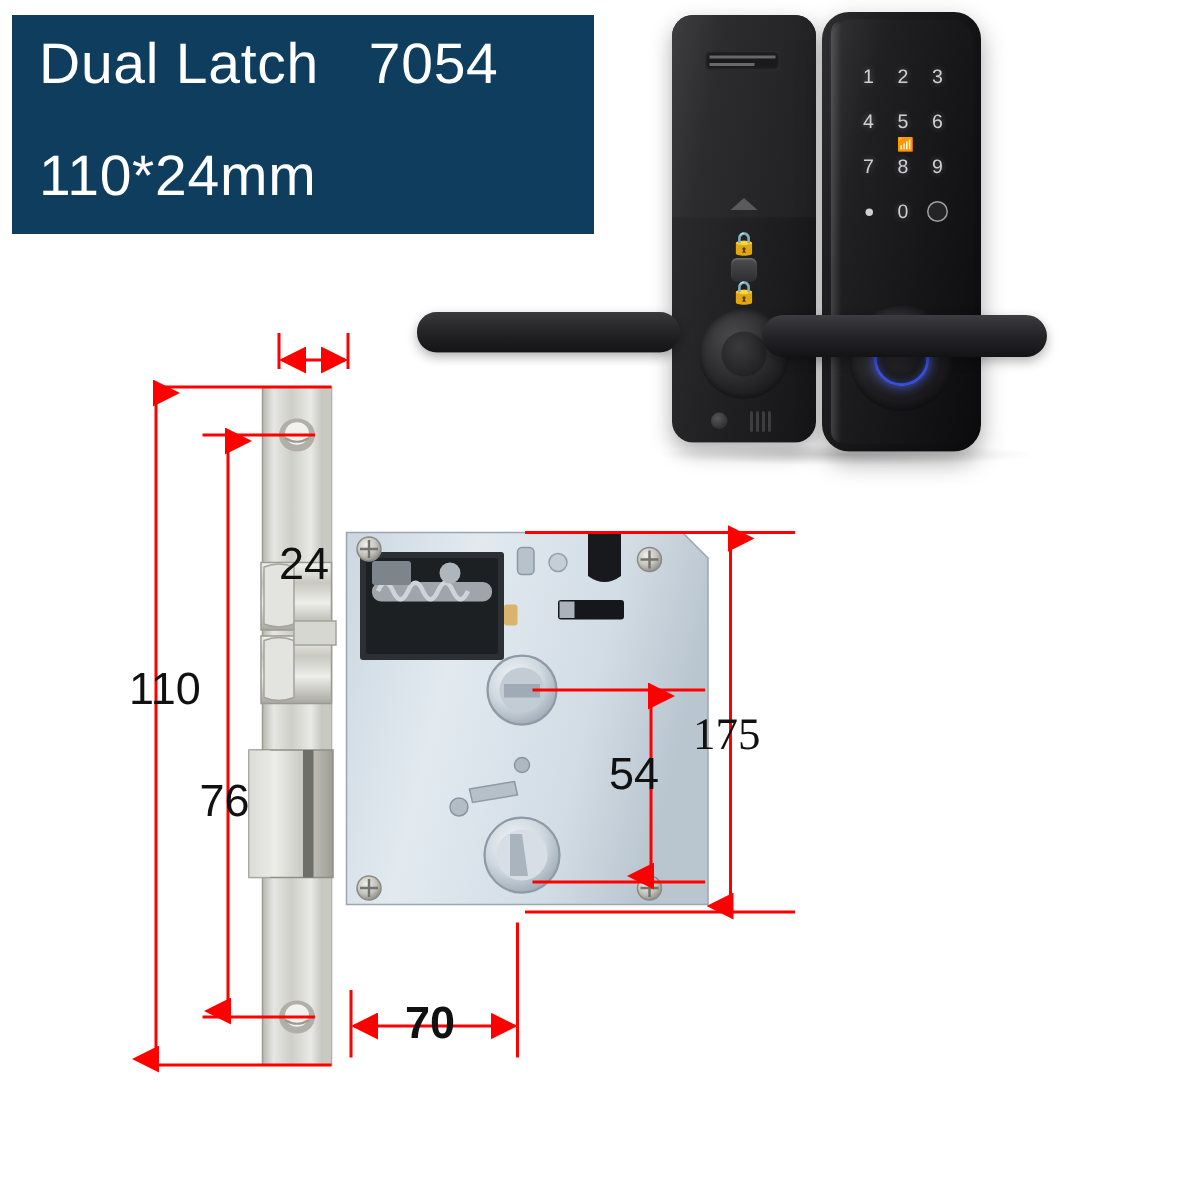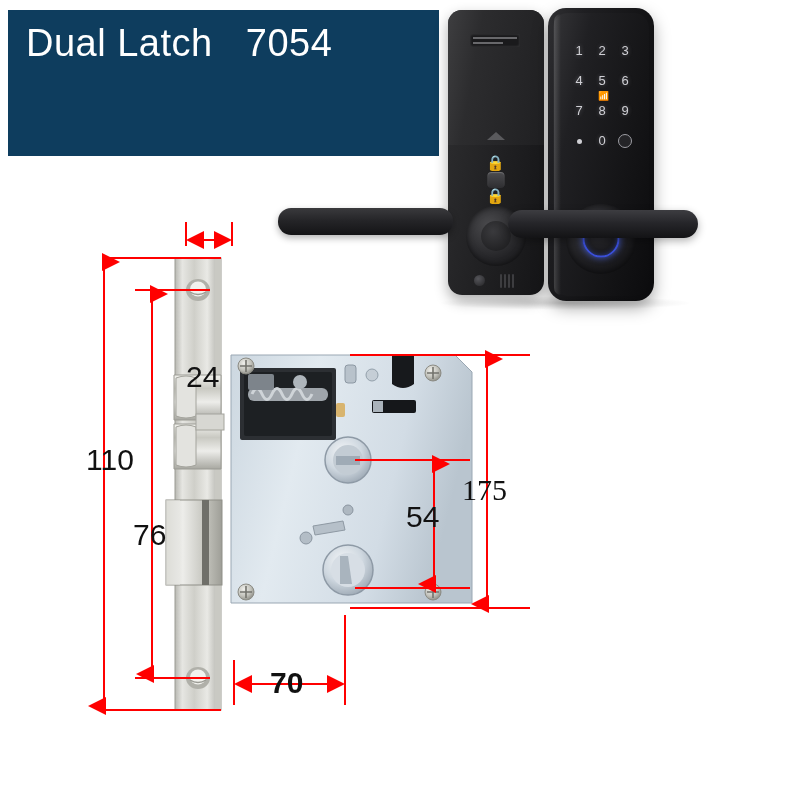--- a/index.html
+++ b/index.html
@@ -4,21 +4,21 @@
 <style>
   html,body{margin:0;padding:0;}
   body{
     width:800px;height:800px;position:relative;overflow:hidden;
     background:#ffffff;
     font-family:"Liberation Sans","DejaVu Sans",sans-serif;
   }
 
   
   #banner{
-    position:absolute;left:8px;top:10px;width:431px;height:146px;
+    position:absolute;left:8px;top:10px;width:388px;height:146px;
     background:var(--banner,#0e3d5e);
   }
   #banner .line1{
     position:absolute;left:18px;top:12px;
     color:#fff;font-size:38px;letter-spacing:.5px;white-space:pre;
   }
   #banner .line2{
     position:absolute;left:18px;top:87px;
     color:#fff;font-size:38px;letter-spacing:.5px;white-space:pre;
   }
@@ -149,20 +149,21 @@
   #drawing svg{position:absolute;left:0;top:0;}
   .dimtext{
     position:absolute;color:#111;font-size:30px;line-height:30px;white-space:nowrap;
   }
 </style>
 </head>
 <body>
 
 <div id="banner" style="--banner: #0e3d5e;">
   <div class="line1">Dual Latch   7054</div>
+  <div class="line2">110*24mm</div>
 </div>
 
 <div id="photo">
 
   <div class="lockpanel" id="rear">
     <div class="rear-top"></div>
     <div class="label-plate">
         <i></i>
         <i></i>
       </div>

